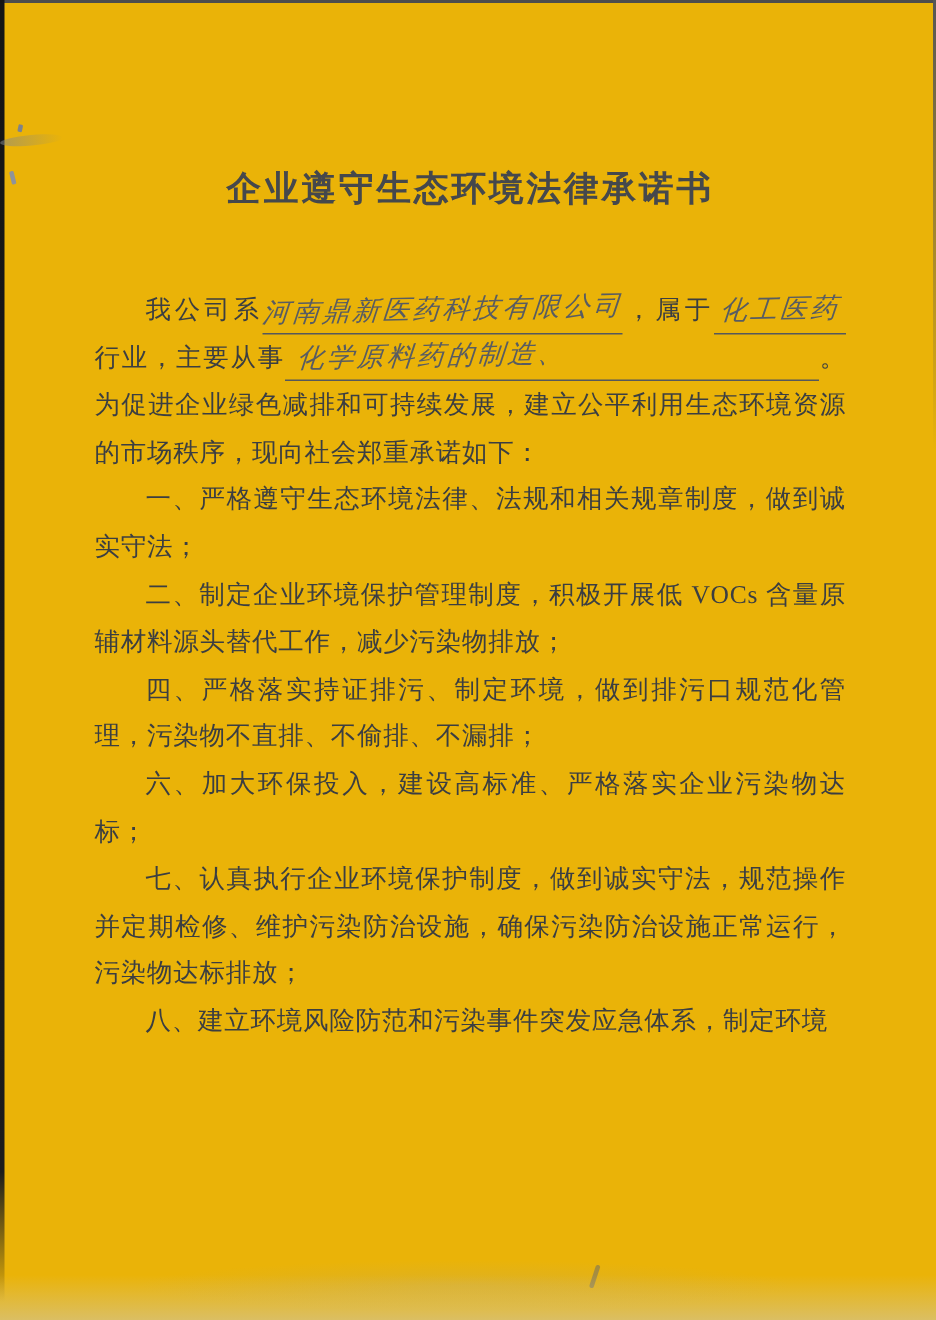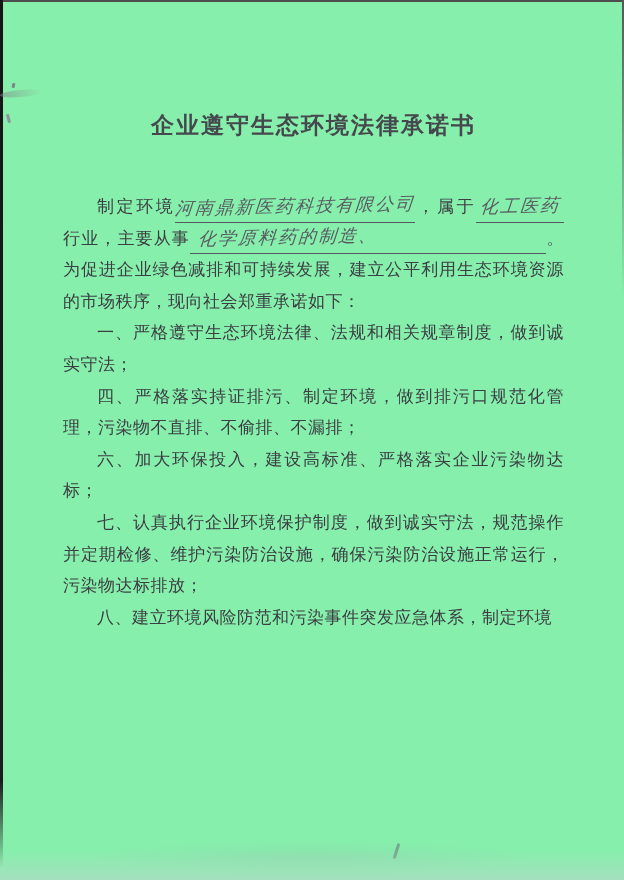--- a/index.html
+++ b/index.html
@@ -8,21 +8,21 @@
     width: 624px;
     height: 880px;
     background: #ffffff;
     overflow: hidden;
     font-family: "Liberation Sans", sans-serif;
   }
   .page {
     position: relative;
     width: 624px;
     height: 880px;
-    background: #86efac;
+    background: #eab308;
   }
   
   .edge-top {
     position: absolute; top: 0; left: 0; width: 100%; height: 2px;
     background: #4d4d4d;
   }
   .edge-left {
     position: absolute; top: 0; left: 0; width: 3px; height: 868px;
     background: linear-gradient(to bottom, #151515 0%, #1c1c1c 90%, rgba(28,28,28,0) 100%);
   }
@@ -115,21 +115,22 @@
   <div class="smudge-smear"></div>
   <div class="smudge-dot"></div>
   <div class="smudge-tick"></div>
   <div class="scan-mark"></div>
   <div class="blotch"></div>
   <div class="bottom-shadow"></div>
 
   <div class="content">
     <h1 class="title">企业遵守生态环境法律承诺书</h1>
 
-    <p class="para"><span>制定环境</span><span class="blank blank-company"><span class="handwriting">河南鼎新医药科技有限公司</span></span><span>，属于</span><span class="blank blank-industry"><span class="handwriting">化工医药</span></span><span> 行业，</span><span>主要从事</span><span class="blank blank-business"><span class="handwriting">化学原料药的制造、</span></span><span>。为促进企业绿色减排和可持续发展，建立公平利用生态环境资源的市场秩序，现向社会郑重承诺如下：</span></p>
+    <p class="para"><span>我公司系</span><span class="blank blank-company"><span class="handwriting">河南鼎新医药科技有限公司</span></span><span>，属于</span><span class="blank blank-industry"><span class="handwriting">化工医药</span></span><span> 行业，</span><span>主要从事</span><span class="blank blank-business"><span class="handwriting">化学原料药的制造、</span></span><span>。为促进企业绿色减排和可持续发展，建立公平利用生态环境资源的市场秩序，现向社会郑重承诺如下：</span></p>
 
     <p class="para">一、严格遵守生态环境法律、法规和相关规章制度，做到诚实守法；</p>
+    <p class="para">二、制定企业环境保护管理制度，积极开展低 VOCs 含量原辅材料源头替代工作，减少污染物排放；</p>
     <p class="para">四、严格落实持证排污、制定环境，做到排污口规范化管理，污染物不直排、不偷排、不漏排；</p>
     <p class="para">六、加大环保投入，建设高标准、严格落实企业污染物达标；</p>
     <p class="para">七、认真执行企业环境保护制度，做到诚实守法，规范操作并定期检修、维护污染防治设施，确保污染防治设施正常运行，污染物达标排放；</p>
     <p class="para">八、建立环境风险防范和污染事件突发应急体系，制定环境</p>
   </div>
 </div>
 
 </body></html>

